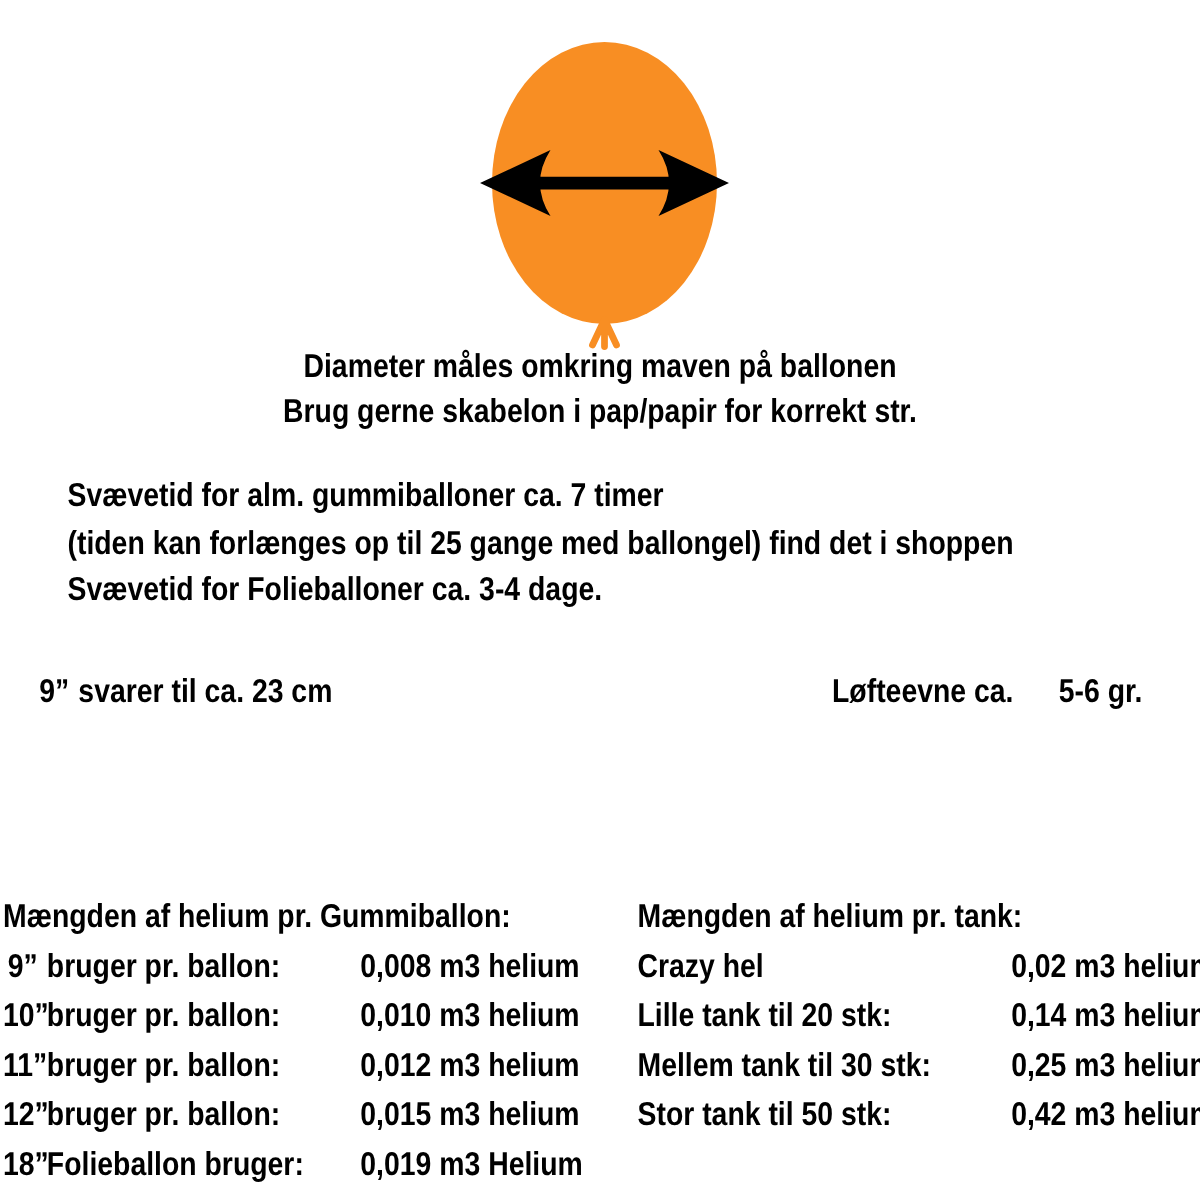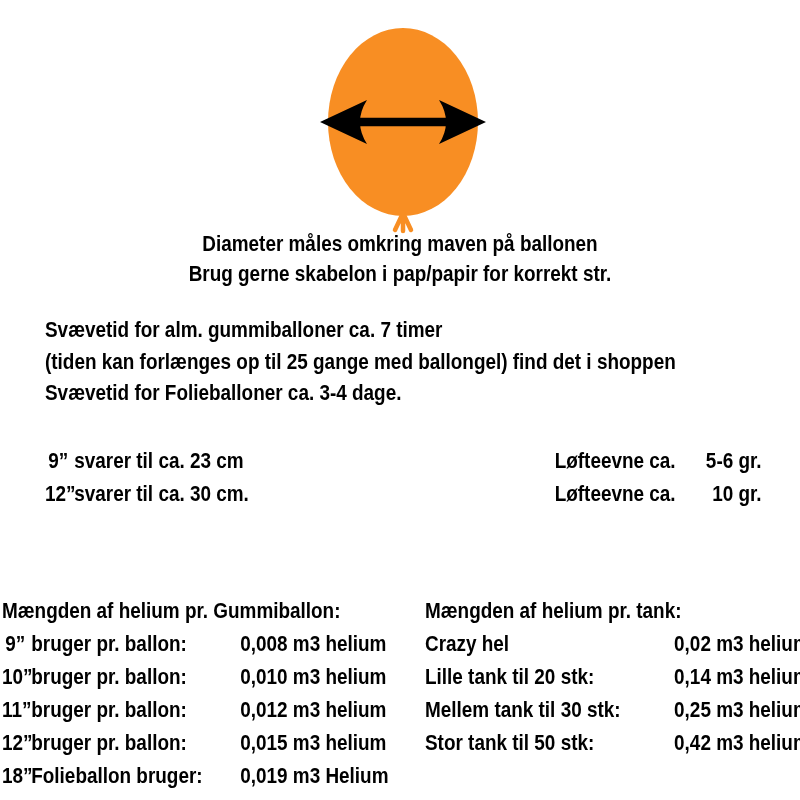--- a/index.html
+++ b/index.html
@@ -34,21 +34,21 @@
   .float-info {
     position: absolute; top: 299px; left: 45px;
     font-size: 22px; line-height: 31.5px; white-space: nowrap;
     width: max-content;
     transform: scaleX(0.86); transform-origin: 0 0;
   }
 
   
   .sizes {
     position: absolute; top: 429px; left: 0; width: 800px;
-    padding: 0 38px 0 45px; box-sizing: border-box;
+    padding: 0 38px 0 23px; box-sizing: border-box;
     font-size: 22px;
   }
   .size-row { display: flex; justify-content: space-between; align-items: center; height: 33px; }
   .size-left  { white-space: nowrap; }
   .size-right { white-space: nowrap; }
   .size-num { display: inline-block; width: 27px; text-align: right; }
   .size-desc { margin-left: 7px; }
   .lift-val { display: inline-block; width: 100px; text-align: right; }
 
   
@@ -96,28 +96,20 @@
     <div class="size-row">
       <div class="size-left sx-l">
         <span class="size-num">9”</span><span class="size-desc">svarer til ca. 23 cm</span>
       </div>
       <div class="size-right sx-r">
         <span>Løfteevne ca.</span><span class="lift-val">5-6 gr.</span>
       </div>
     </div>
 
 
-    <div class="size-row">
-      <div class="size-left sx-l">
-        <span class="size-num">12”</span><span class="size-desc">svarer til ca. 30 cm.</span>
-      </div>
-      <div class="size-right sx-r">
-        <span>Løfteevne ca.</span><span class="lift-val">10 gr.</span>
-      </div>
-    </div>
 
 
   </div>
 
   <div class="bottom">
 
     <div class="col-left">
       <div>Mængden af helium pr. Gummiballon:</div>
 
       <div class="h-row">

